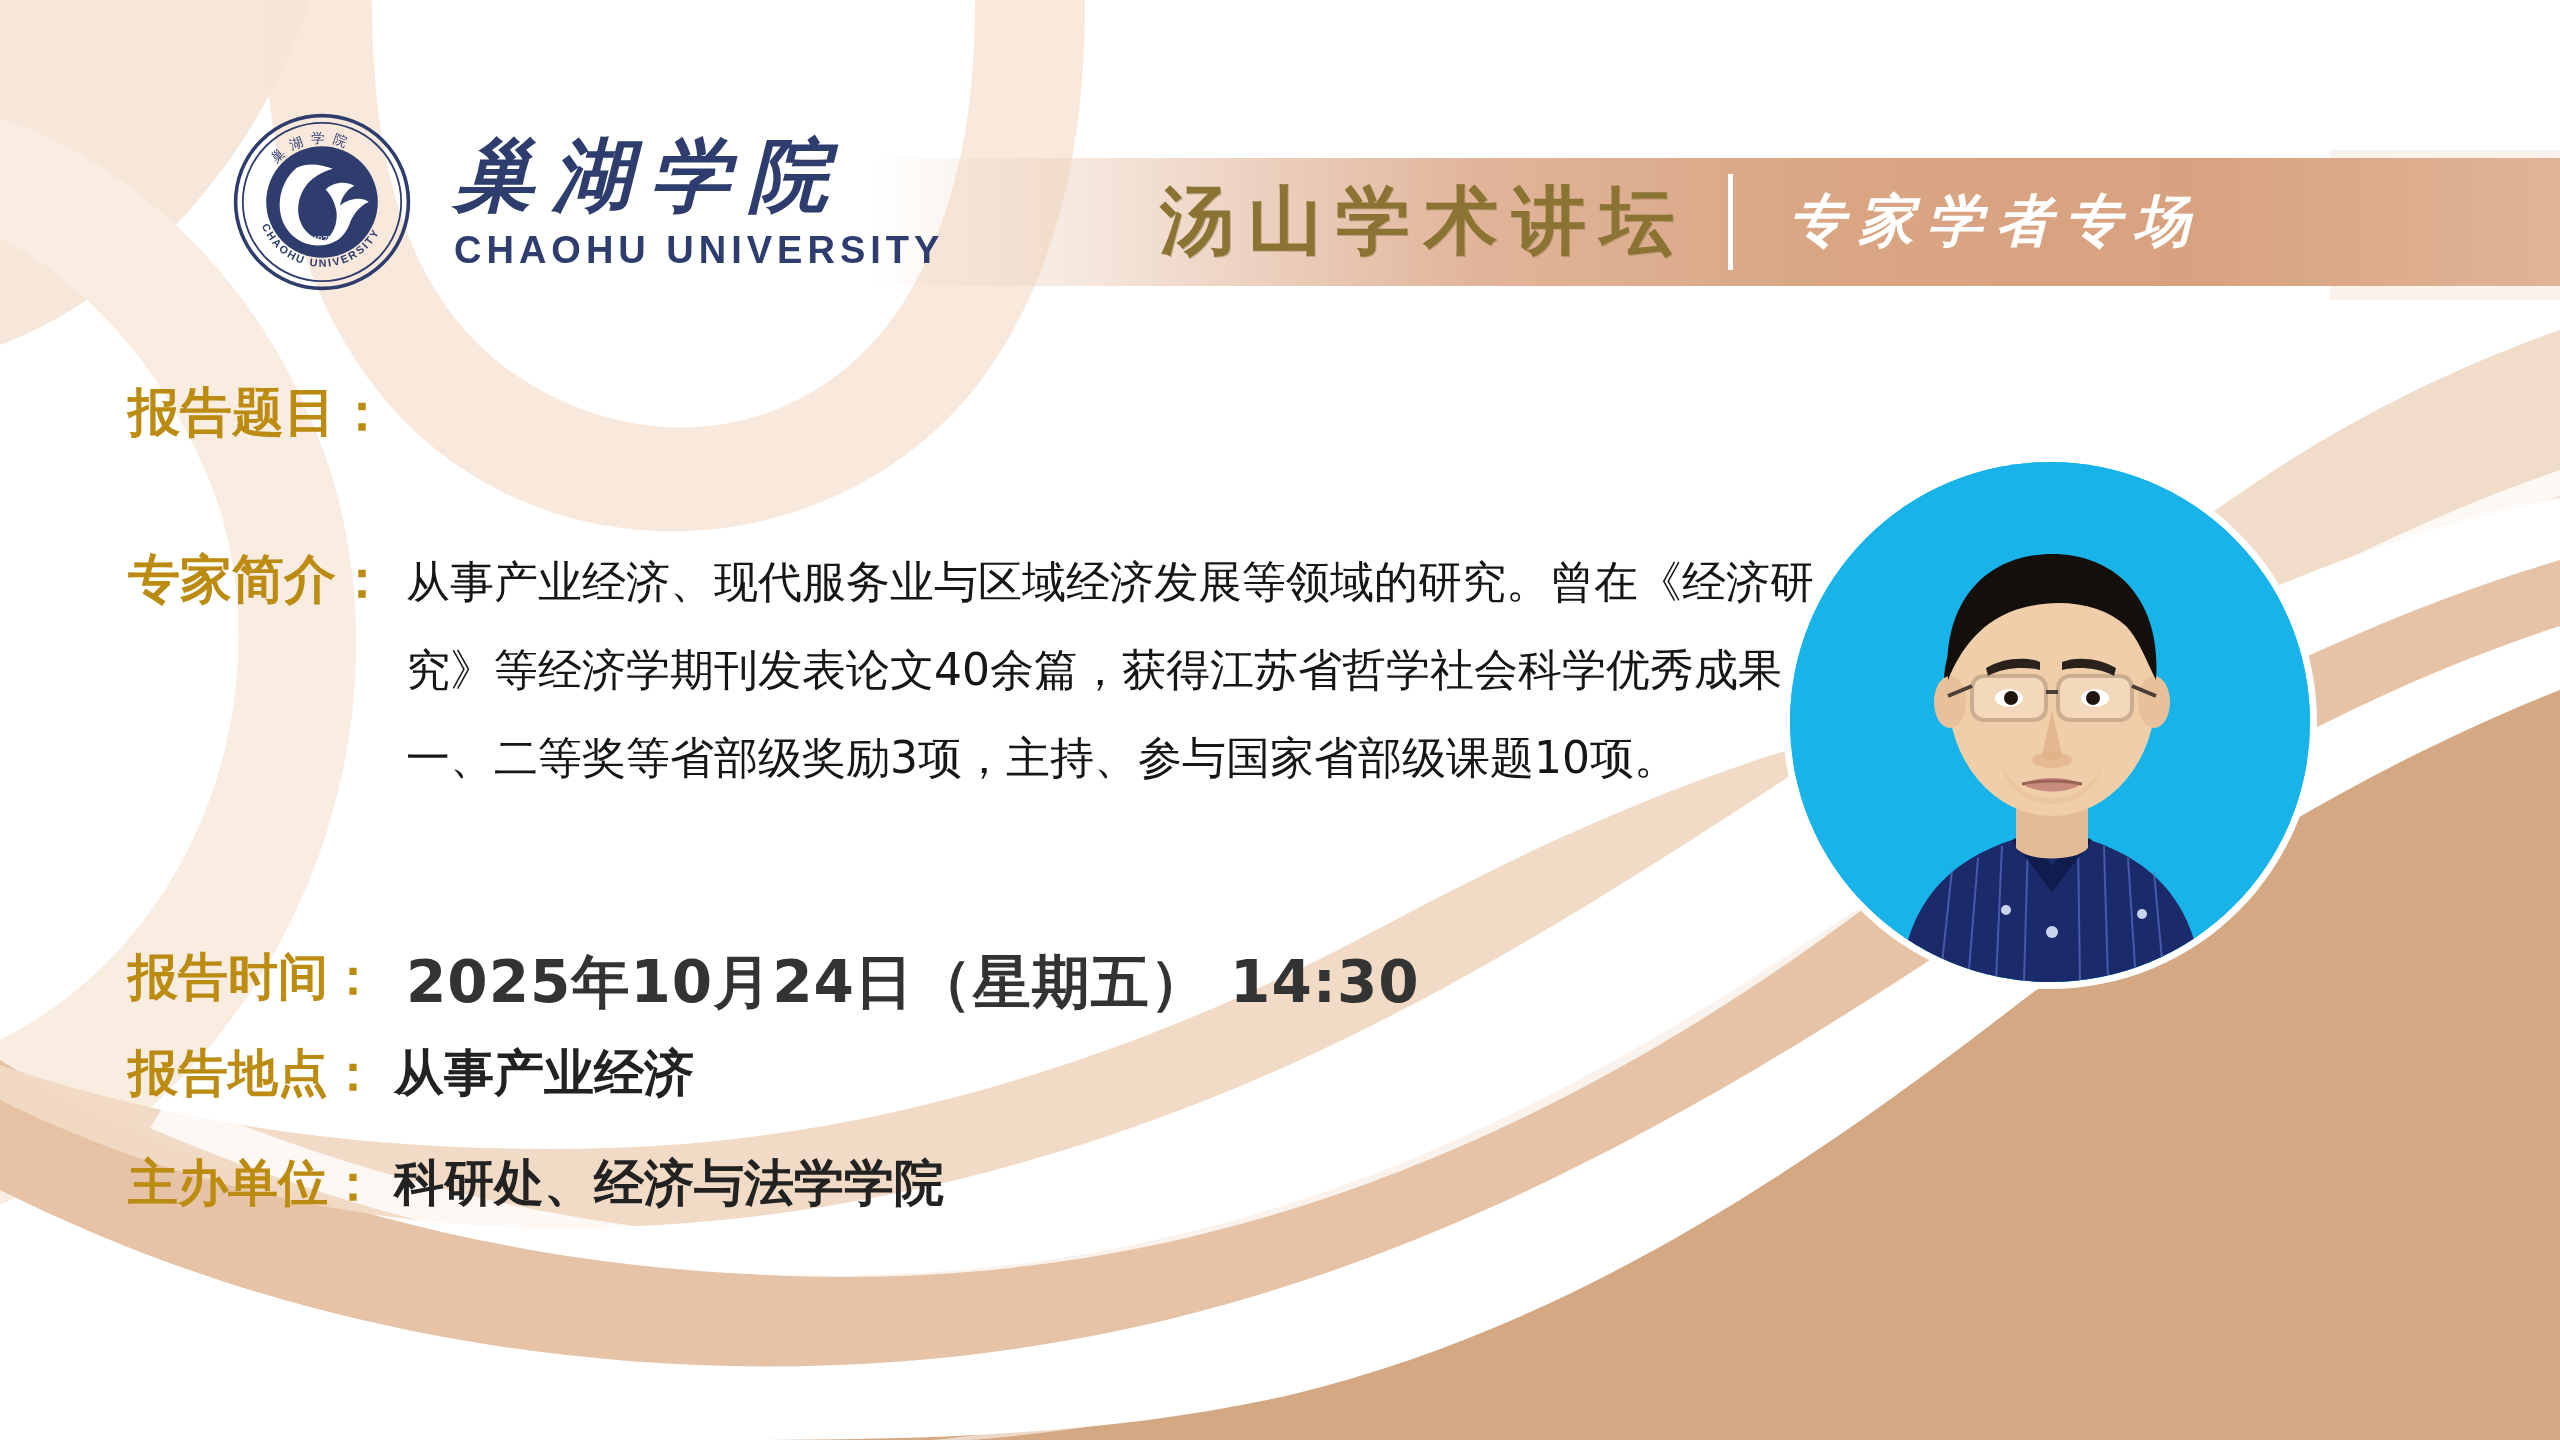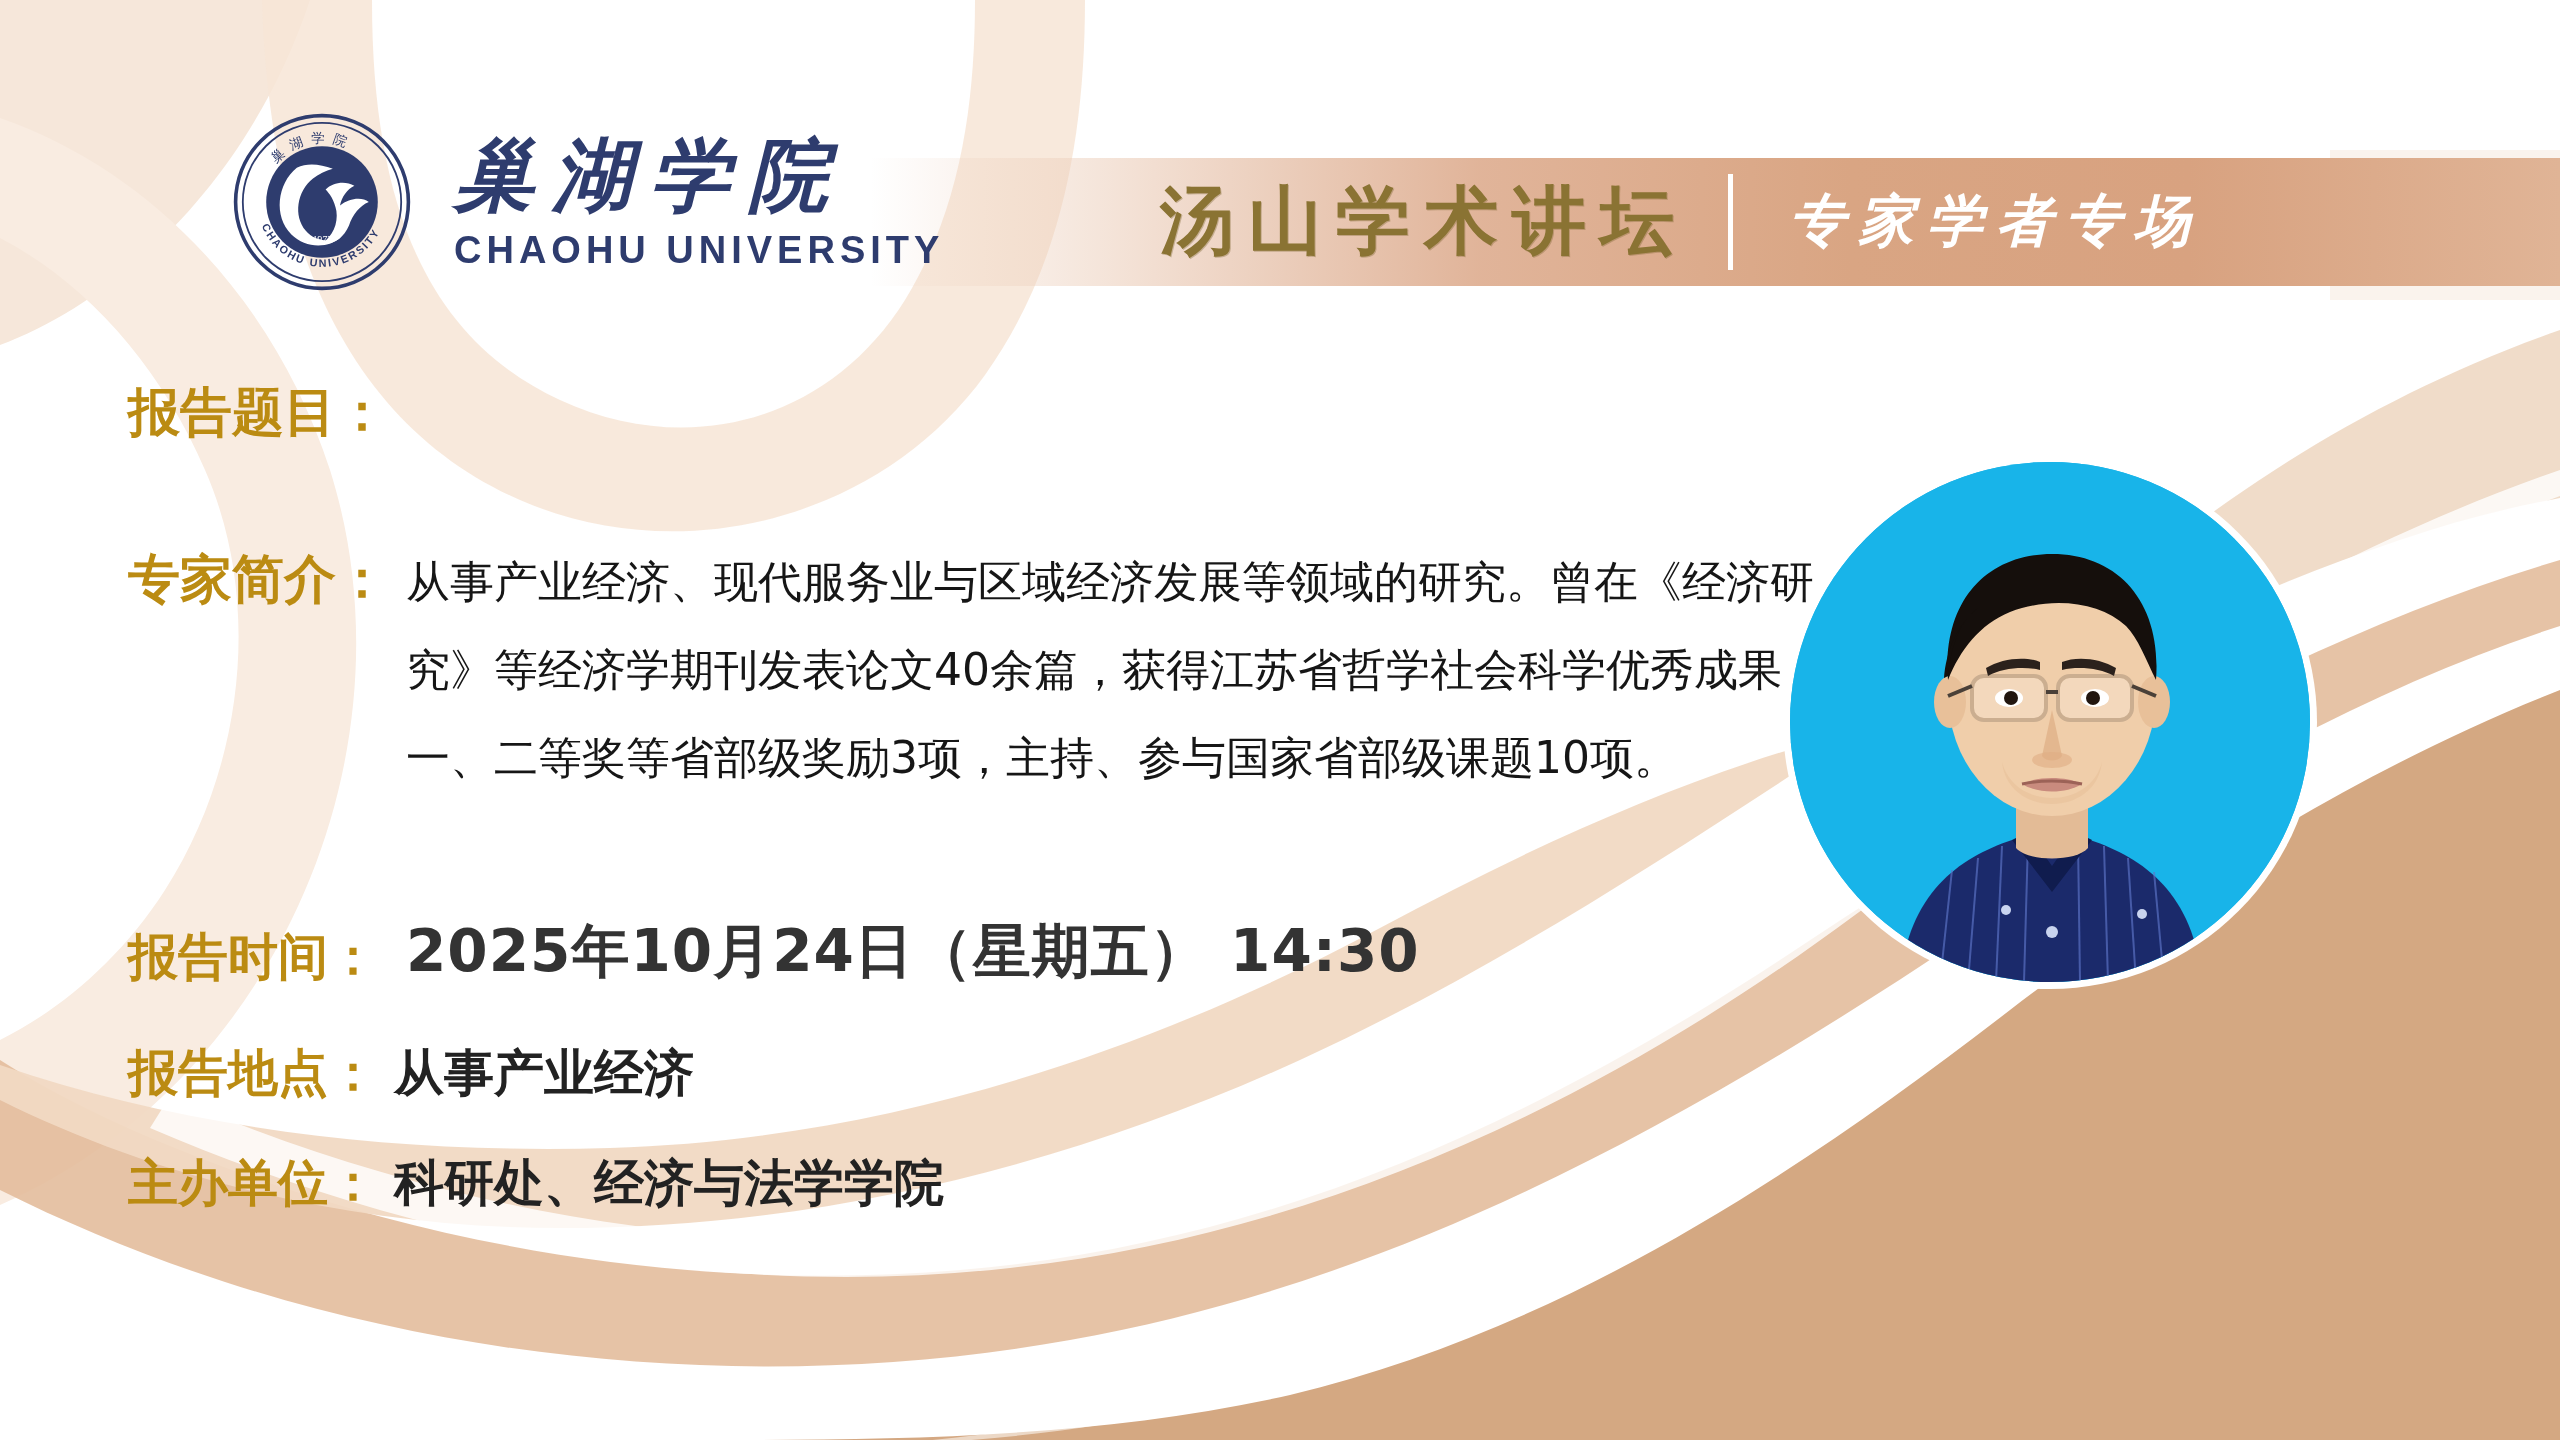--- a/index.html
+++ b/index.html
@@ -122,21 +122,21 @@
   #content {
     position: absolute;
     left: 0; top: 0;
     width: 2560px; height: 1440px;
     z-index: 10;
     pointer-events: none;
   }
   .row {
     position: absolute;
     display: flex;
-    align-items: flex-end;
+    align-items: flex-start;
     pointer-events: auto;
   }
   .label {
     color: #bb8b12;
     font-weight: bold;
     font-family: "DejaVu Sans", "Liberation Sans", sans-serif;
     white-space: nowrap;
   }
   .value {
     color: #111111;
@@ -168,21 +168,21 @@
     display: block;
     font-size: 44px;
     color: #161616;
     font-family: "DejaVu Sans", "Liberation Sans", sans-serif;
     font-weight: normal;
     line-height: 88px;
     white-space: nowrap;
   }
   #bio-line-1-text { font-size: 44px; color:#161616; font-weight: normal; }
 
-  #row-time { left: 128px; top: 913px; }
+  #row-time { left: 128px; top: 944px; }
   #row-time .label { font-size: 50px; }
   #row-time .value { font-size: 58px; margin-left: 28px; color:#333333; letter-spacing: 1px; }
 
   #row-place { left: 128px; top: 1040px; }
   #row-place .label { font-size: 50px; }
   #row-place .value { font-size: 50px; margin-left: 16px; color:#222222; }
 
   #row-host { left: 128px; top: 1150px; }
   #row-host .label { font-size: 50px; }
   #row-host .value { font-size: 50px; margin-left: 16px; color:#222222; }

